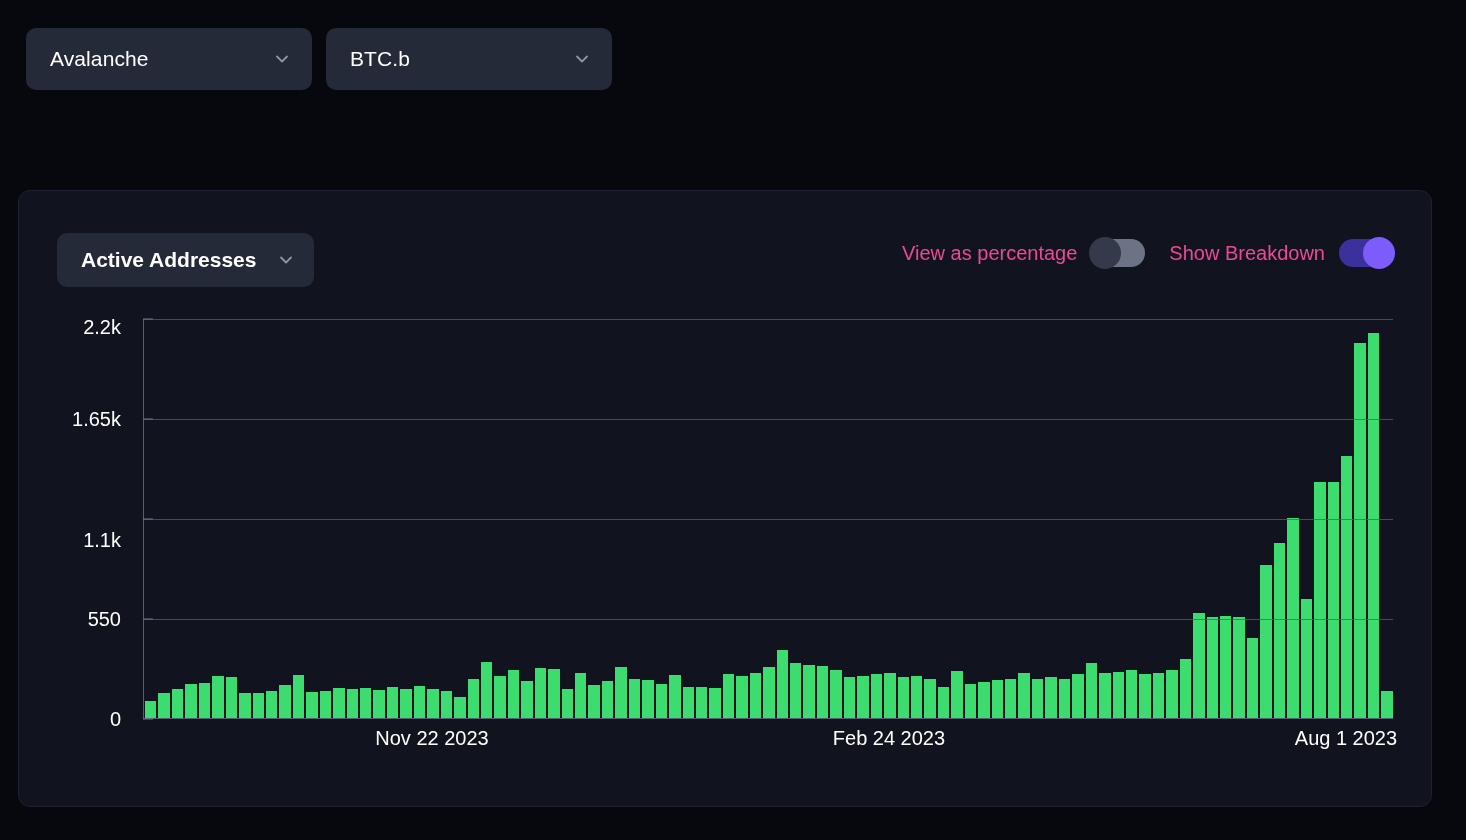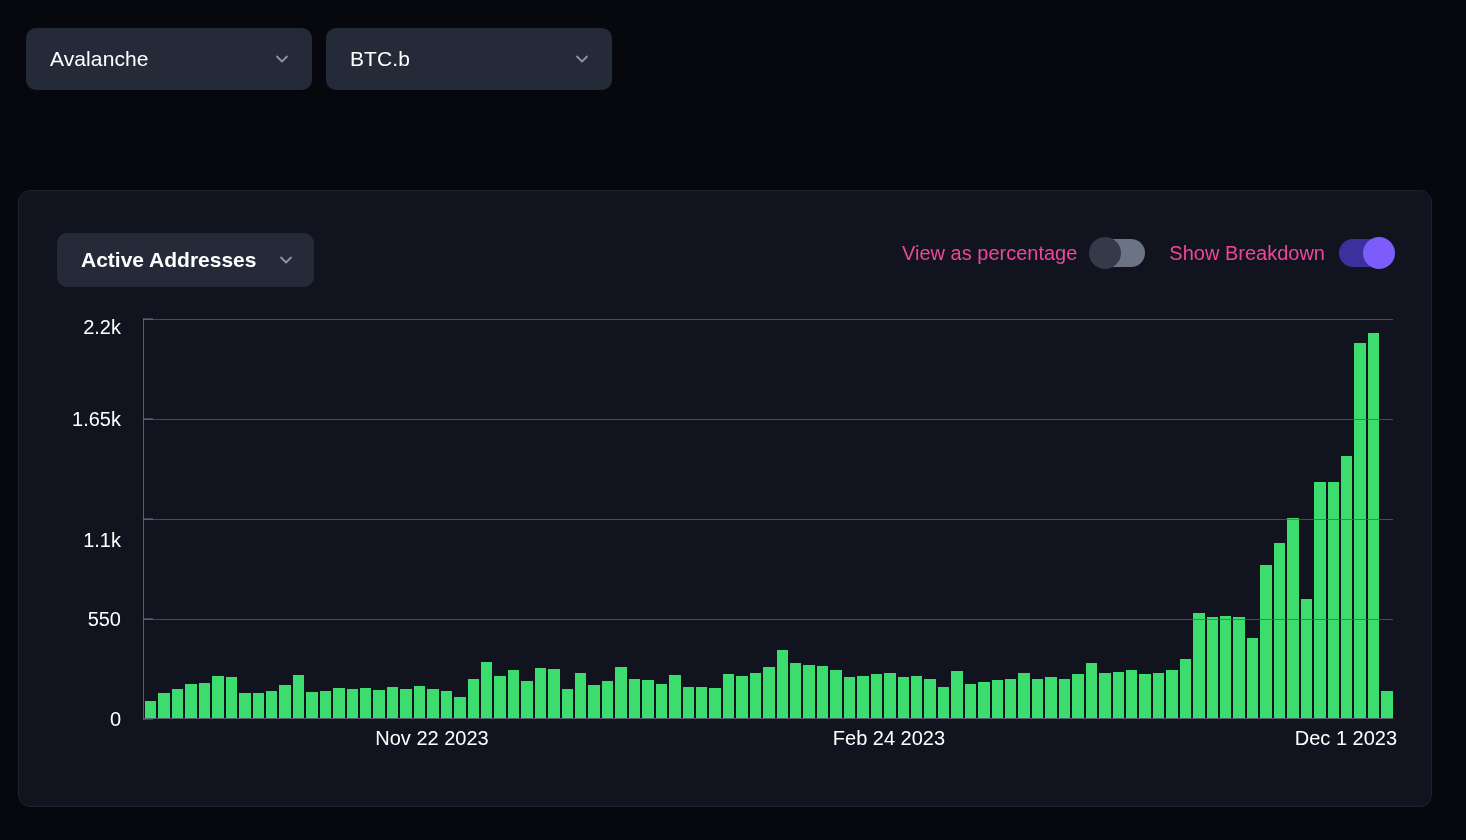--- a/index.html
+++ b/index.html
@@ -419,21 +419,21 @@
             <div class="bar" title="150" style="height: 27.2727px; background: rgb(61, 220, 110);"></div>
           </div>
       <div class="gridline" style="top: 300px;"></div>
           <div class="gridline" style="top: 200px;"></div>
           <div class="gridline" style="top: 100px;"></div>
           <div class="gridline" style="top: 0px;"></div>
         </div>
       <div class="x-axis" id="x-axis">
           <div class="x-tick" style="left: 23.1183%;">Nov 22 2023</div>
           <div class="x-tick" style="left: 59.6774%;">Feb 24 2023</div>
-          <div class="x-tick" style="left: 96.2366%;">Dec 1 2023</div>
+          <div class="x-tick" style="left: 96.2366%;">Aug 1 2023</div>
         </div>
     <div class="tick-mark" style="top: 430px;"></div>
         <div class="tick-mark" style="top: 330px;"></div>
         <div class="tick-mark" style="top: 230px;"></div>
         <div class="tick-mark" style="top: 130px;"></div>
         <div class="tick-mark" style="top: 30px;"></div>
       </div>
 
   </div>
 </div>

